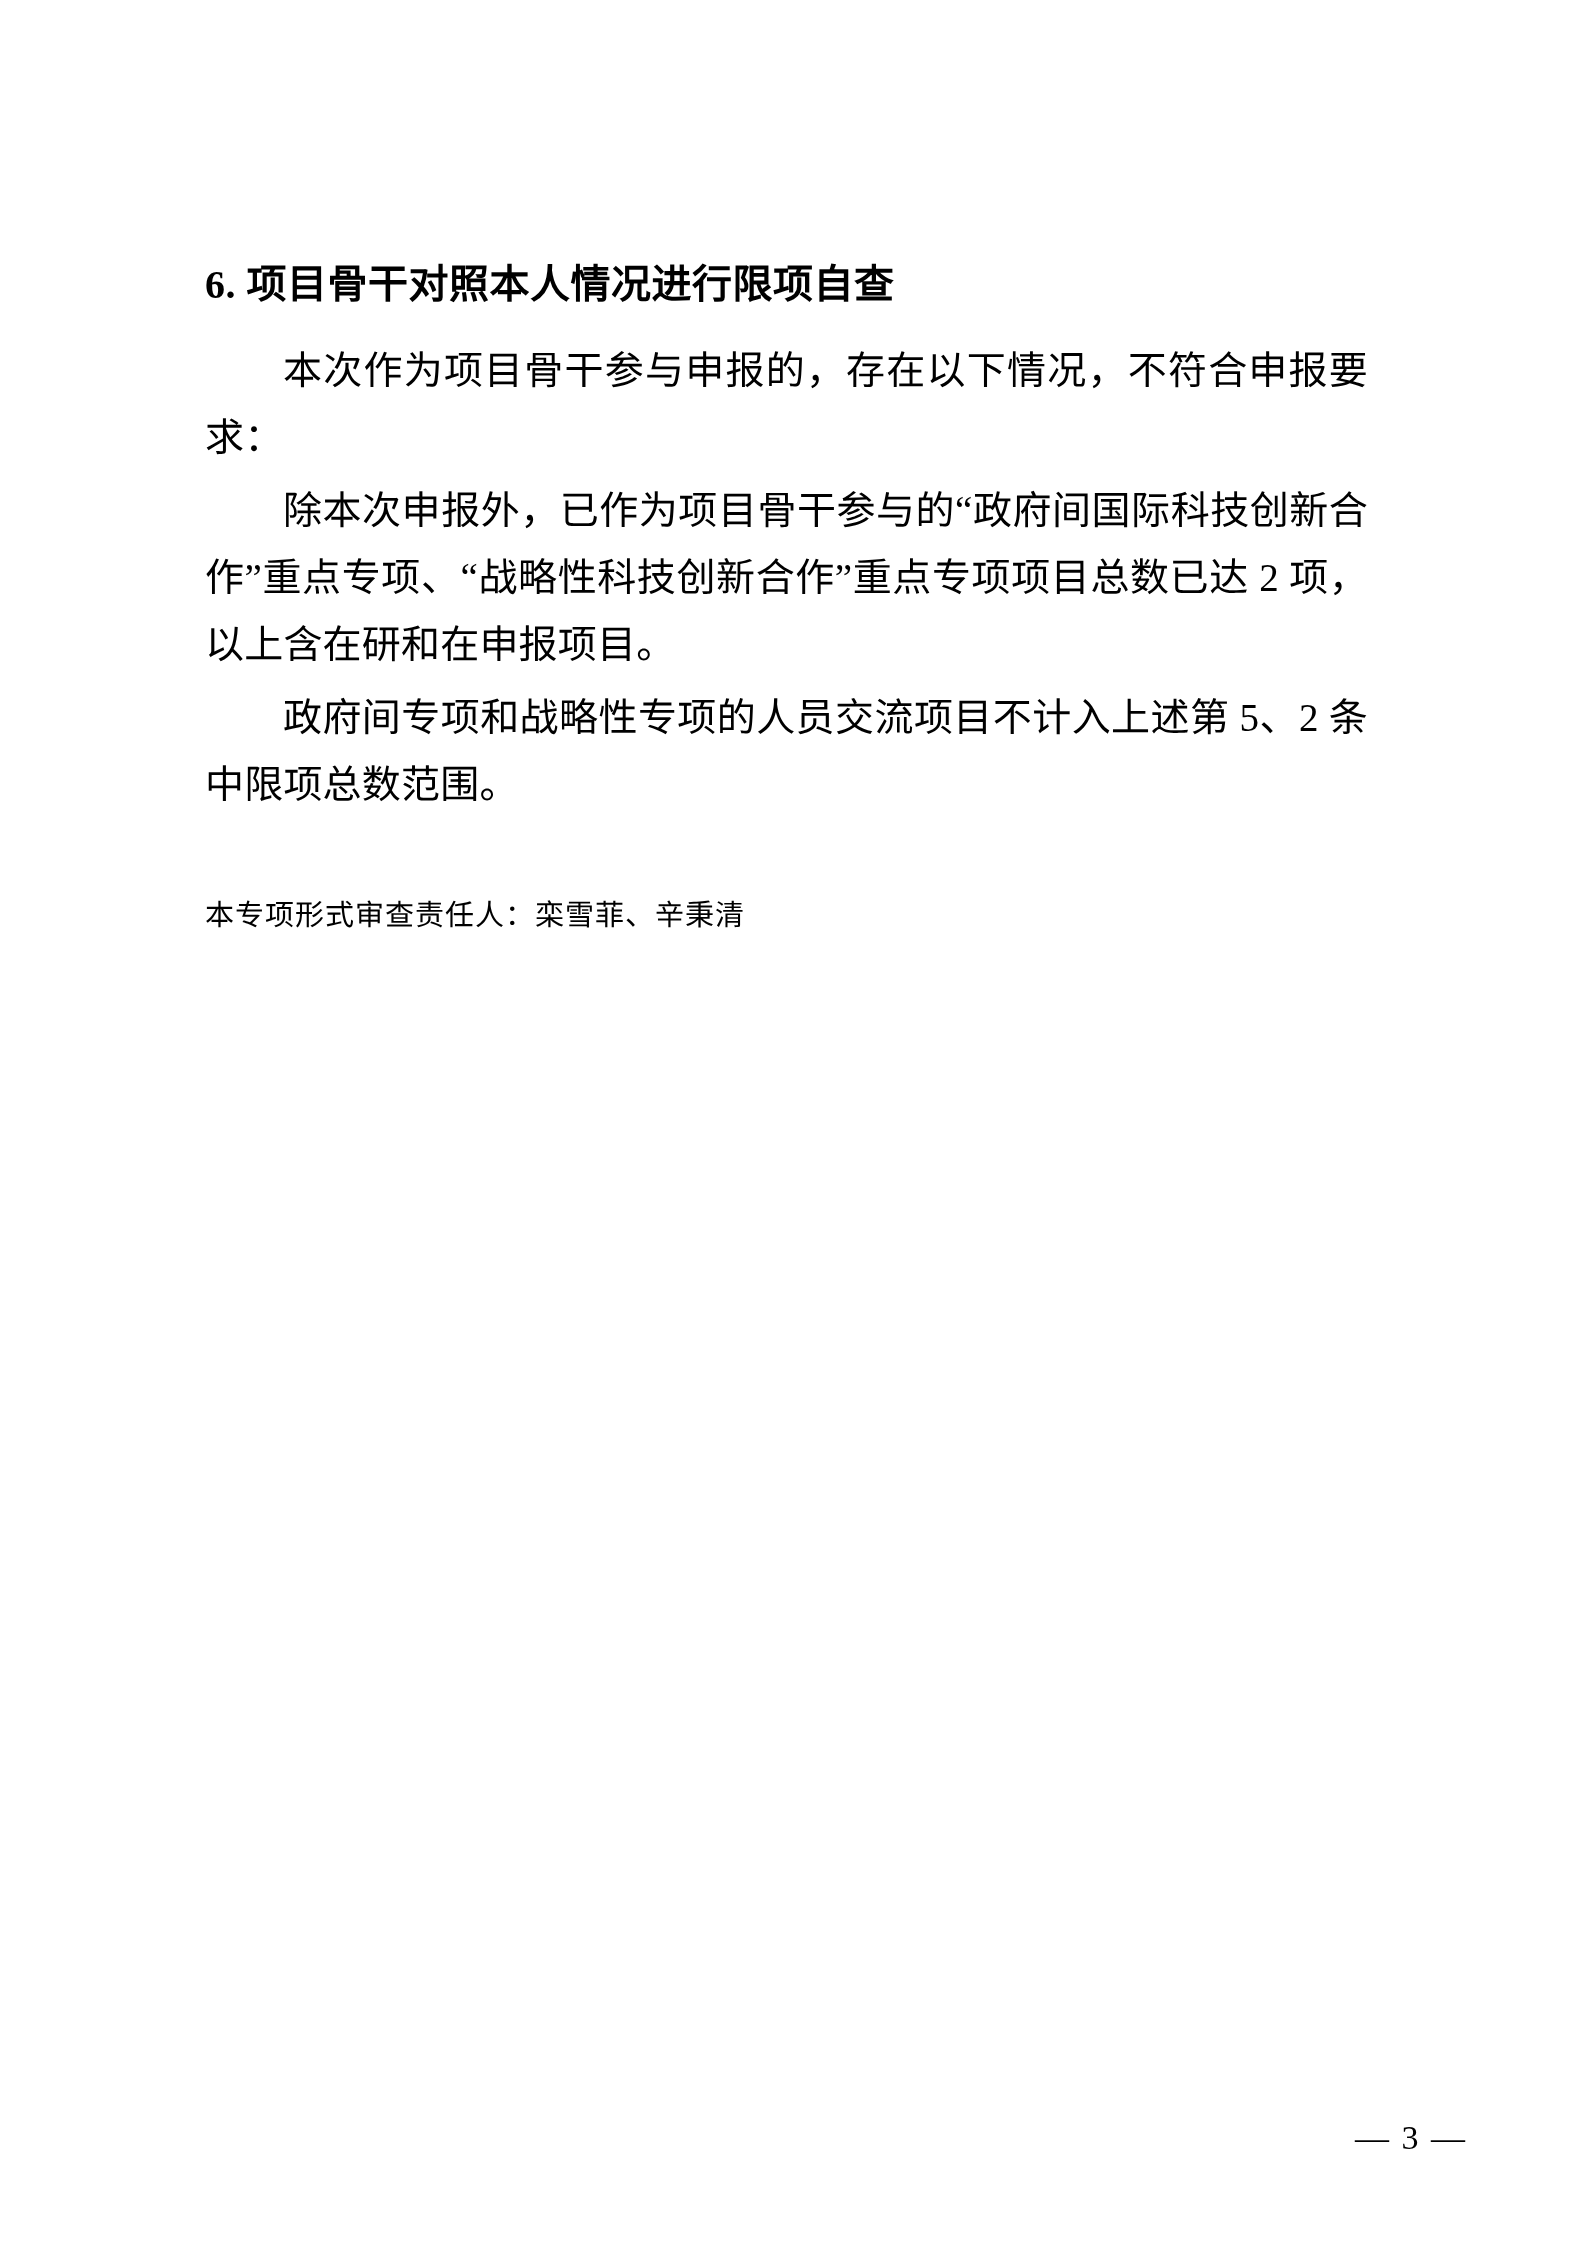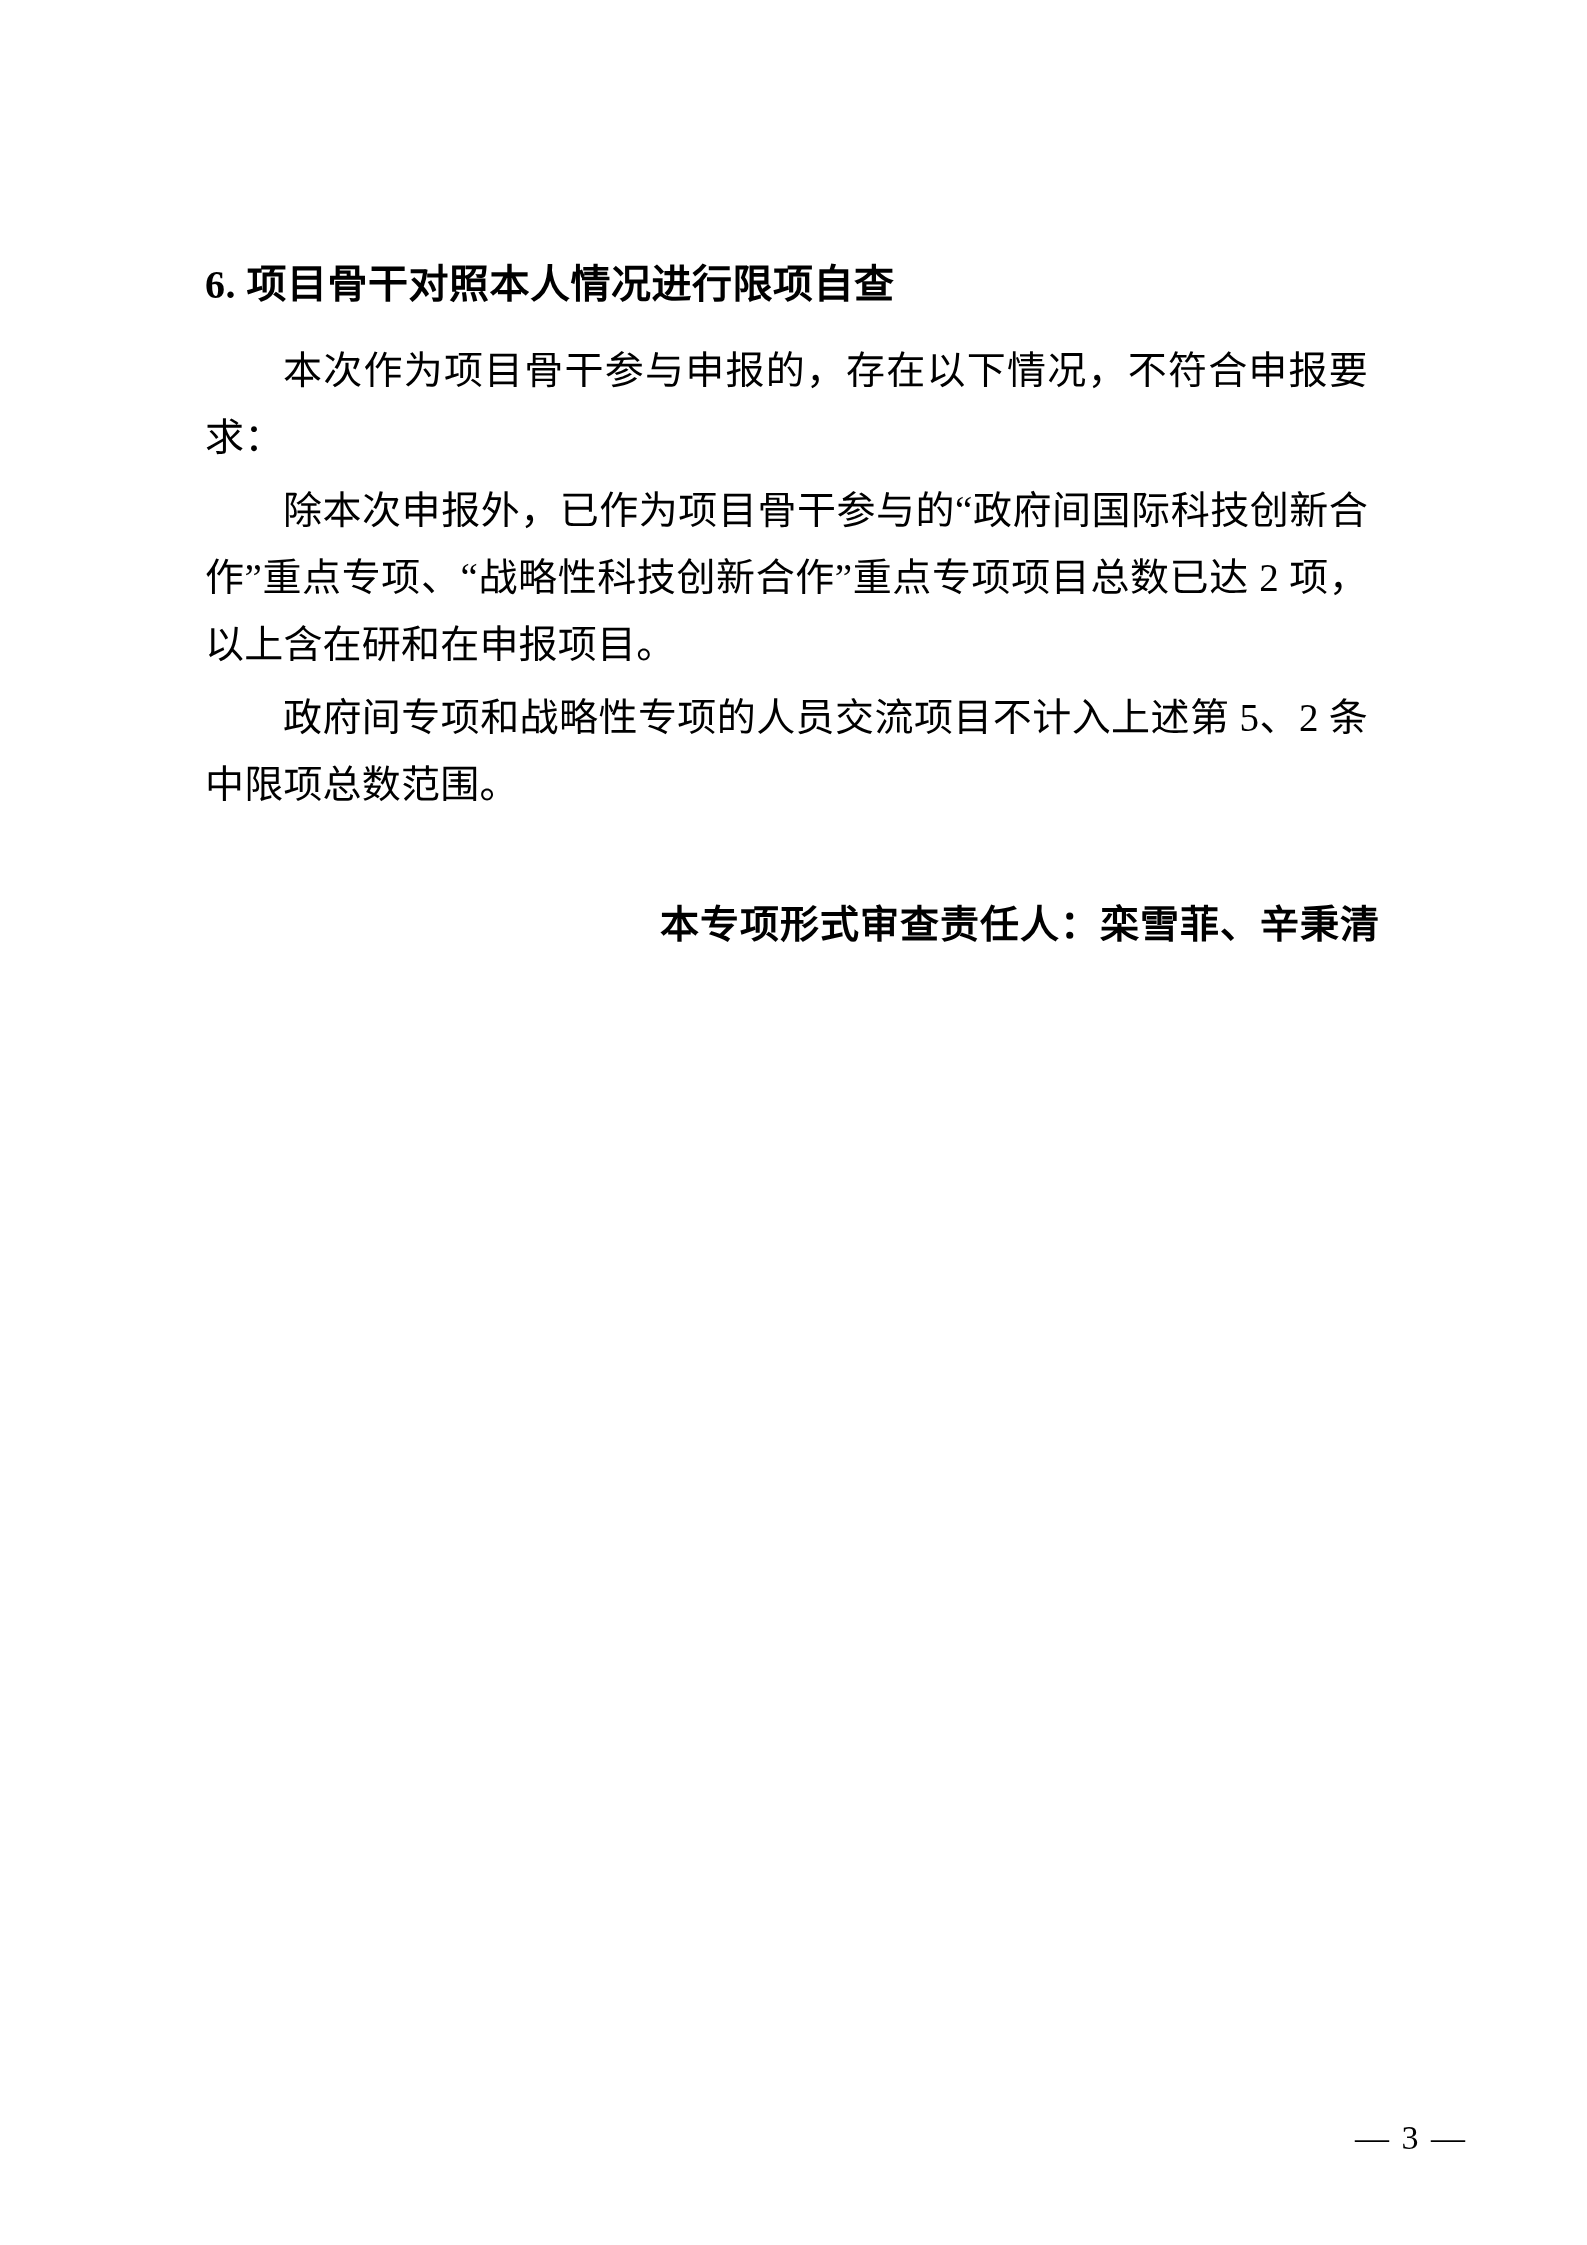--- a/index.html
+++ b/index.html
@@ -39,27 +39,26 @@
   .para {
     font-size: 39px;
     line-height: 1.72;
     margin: 0 12px 6px 0;
     text-indent: 78px;
     text-align: justify;
     text-justify: inter-ideograph;
     letter-spacing: 0.2px;
   }
   .signature {
-    font-size: 39px;
-    font-weight: bold;
+    font-size: 29px;
+    font-weight: normal;
     line-height: 1.72;
     margin: 72px 0 0 0;
     text-indent: 0;
     letter-spacing: 1px;
-    text-align: right;
   }
   .page-number {
     position: absolute;
     left: 0;
     right: 120px;
     bottom: 88px;
     text-align: right;
     font-size: 34px;
     letter-spacing: 2px;
   }

